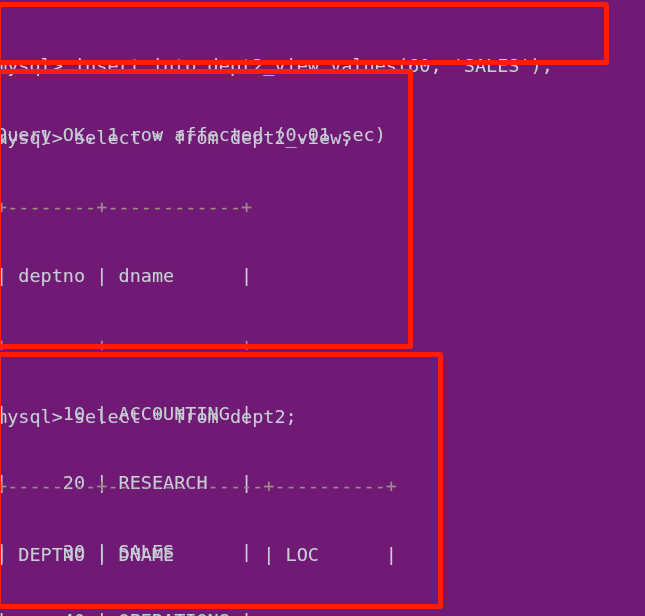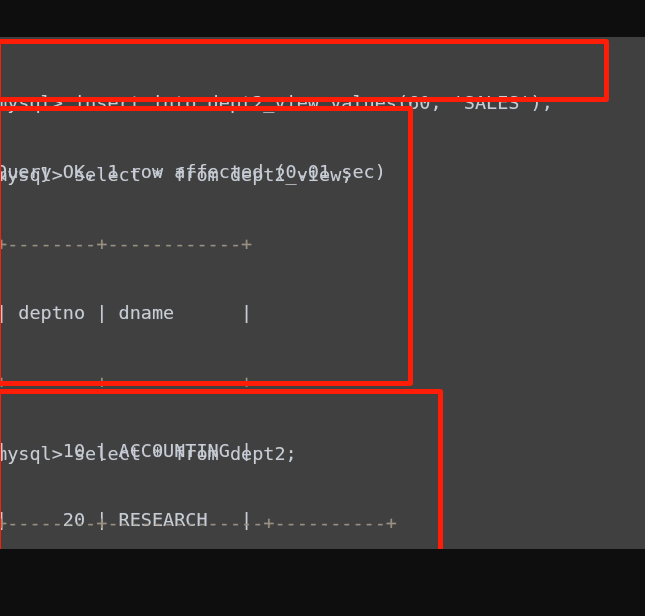--- a/index.html
+++ b/index.html
@@ -3,25 +3,24 @@
 <meta charset="utf-8">
 <style>
   html, body {
     margin: 0;
     padding: 0;
     background: #0e0e0e;
   }
   #screen {
     position: relative;
     width: 645px;
-    height: 512px;
-    background: #404040;
+    height: 616px;
+    background: #701a75;
     overflow: hidden;
     font-family: "DejaVu Sans Mono", "Liberation Mono", monospace;
-    margin-top: 37px;
   }
   .term-text {
     position: absolute;
     left: -4px;
     top: 0;
     color: #c8cdd4;
     font-size: 18.5px;
     line-height: 23px;
     letter-spacing: 0px;
     white-space: pre;

